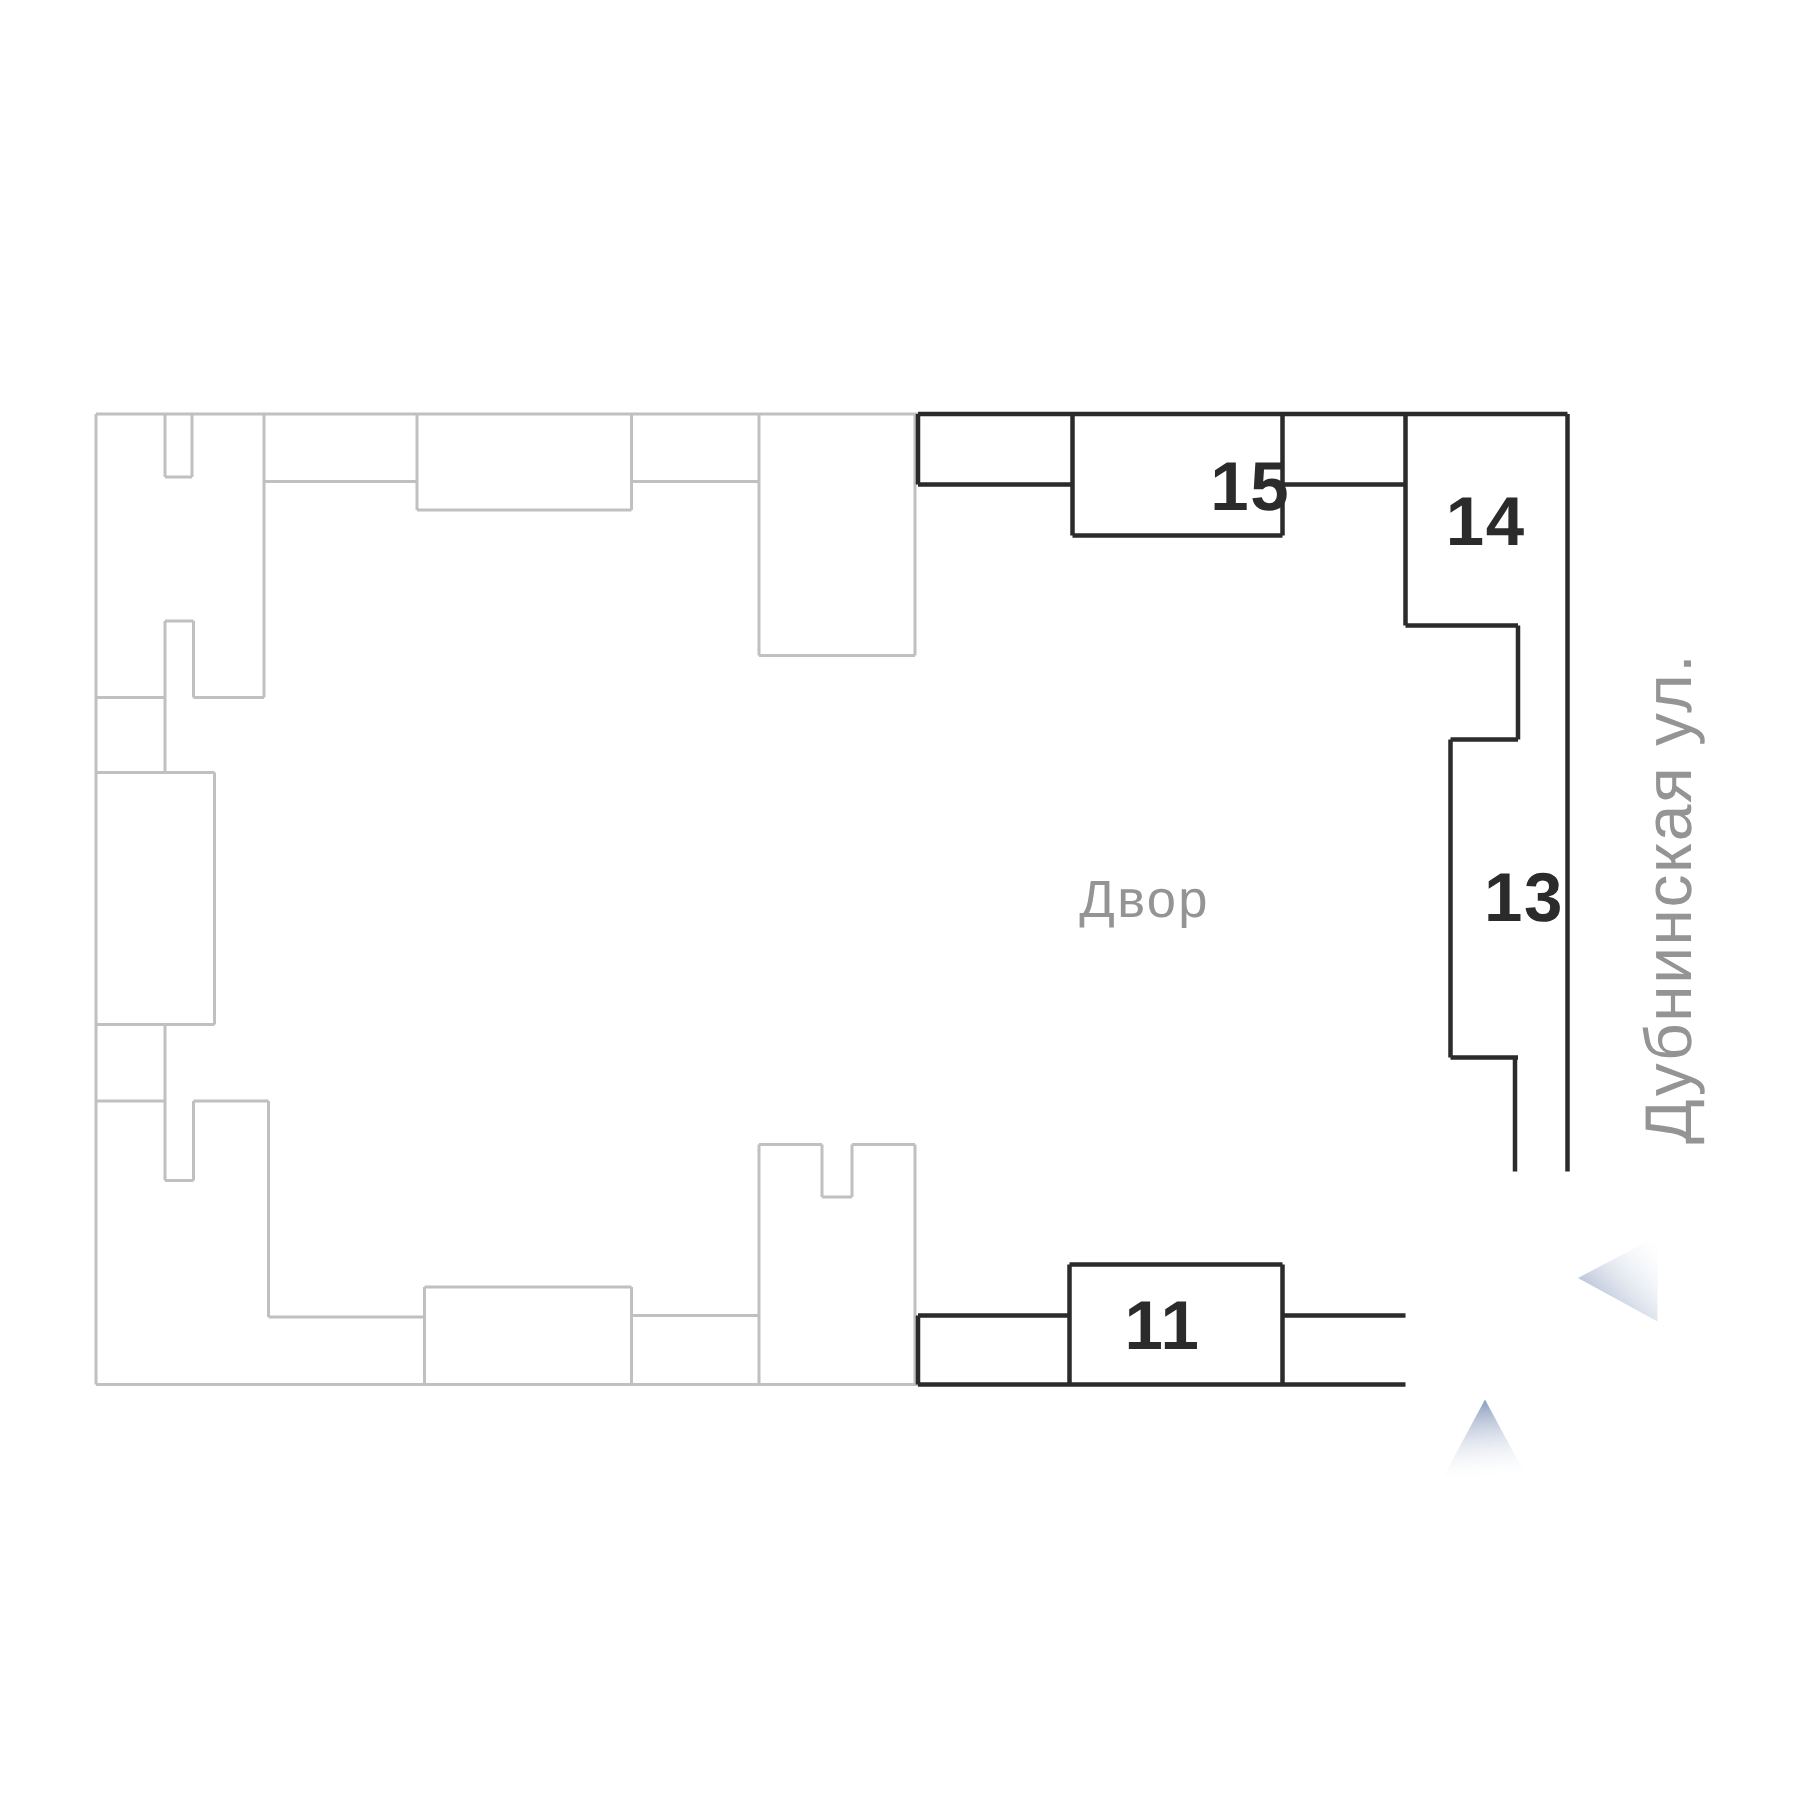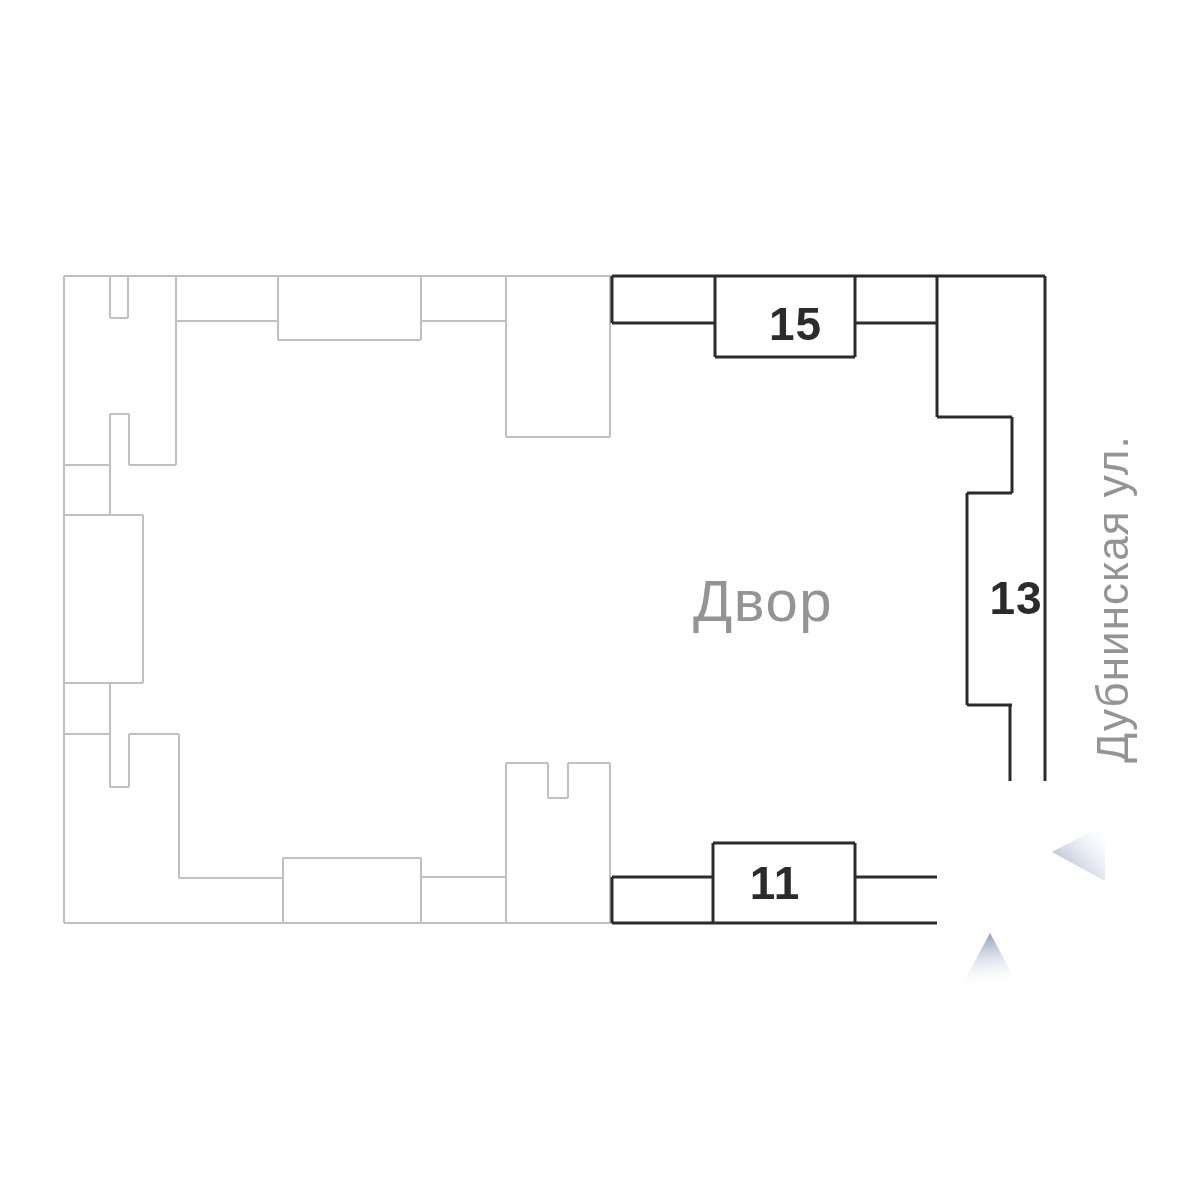--- a/index.html
+++ b/index.html
@@ -26,29 +26,29 @@
     display:flex;align-items:center;justify-content:center;
     font-size:46px;font-weight:700;color:var(--num);
     letter-spacing:1px;
     cursor:pointer;
     user-select:none;
   }
   .section--selected{
     background:var(--sel);
     color:var(--selText);
   }
-  .s15{left:714px;top:275px;width:141px;height:97px;padding-left:11px;}
+  .s15{left:752px;top:275px;width:141px;height:97px;padding-left:11px;}
   .s14{left:936px;top:276px;width:109px;height:141px;}
   .s13{left:966px;top:492px;width:100px;height:212px;}
   .s12{left:937px;top:781px;width:109px;height:142px;}
   .s11{left:712px;top:843px;width:126px;height:80px;}
   .courtyard-label{
     position:absolute;left:763px;top:600px;
     transform:translate(-50%,-50%);
-    font-size:58px;font-weight:500;color:var(--label);
+    font-size:35px;font-weight:500;color:var(--label);
     letter-spacing:1.5px;white-space:nowrap;
   }
   .street-label{
     position:absolute;left:1113px;top:599px;
     transform:translate(-50%,-50%) rotate(-90deg);
     font-size:44px;font-weight:500;color:var(--label);
     letter-spacing:1px;white-space:nowrap;
   }
 </style>
 </head>
@@ -103,20 +103,23 @@
       M713,843 H855 M713,843 V923 M855,843 V923
       M612,877 V923 M612,923 H937"></path>
 
     <polygon points="1052,852 1105,824 1105,881" fill="url(#gradLeft)"></polygon>
     <polygon points="990,933 962,985 1018,985" fill="url(#gradUp)"></polygon>
   </svg>
 
   <div class="section s15">
     <span>15</span>
   </div>
+  <div class="section s14">
+    <span>14</span>
+  </div>
   <div class="section s13">
     <span>13</span>
   </div>
   <div class="section s11">
     <span>11</span>
   </div>
 
   <div class="courtyard-label">Двор</div>
   <div class="street-label">Дубнинская ул.</div>
 

